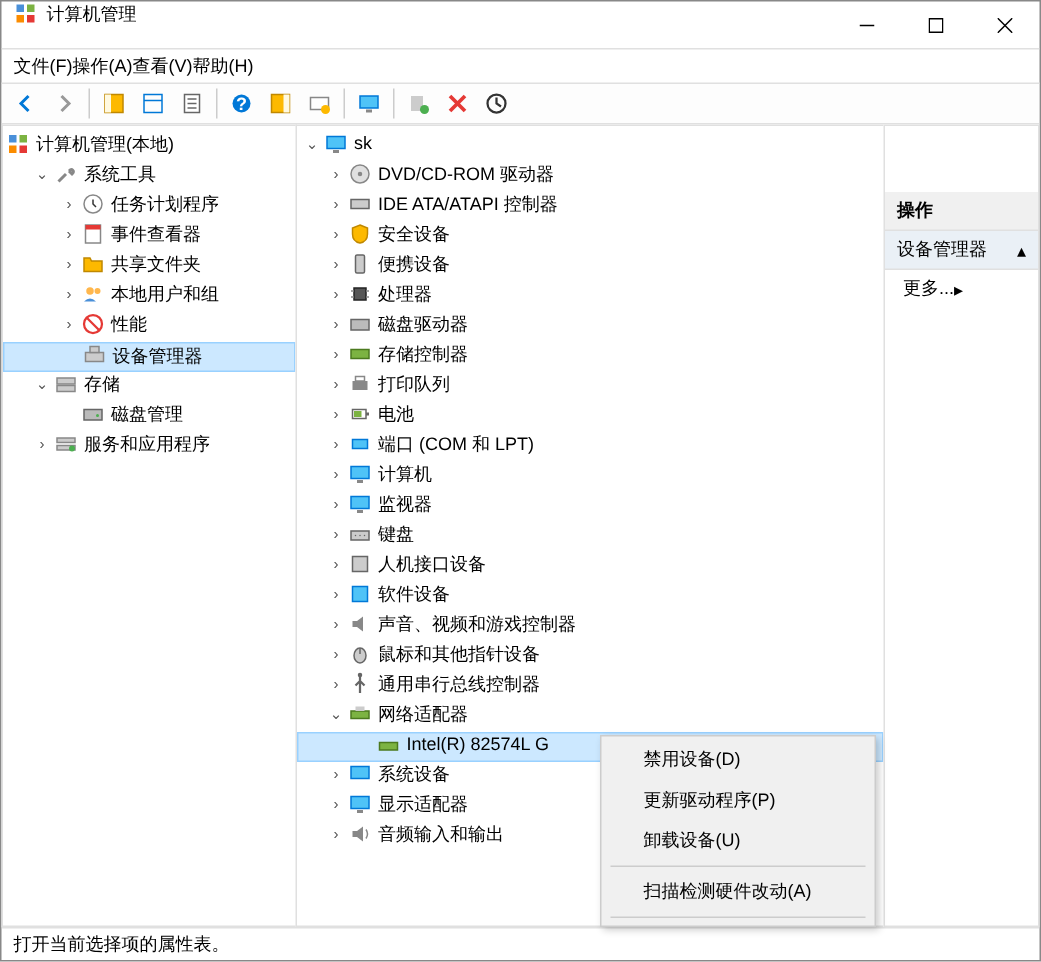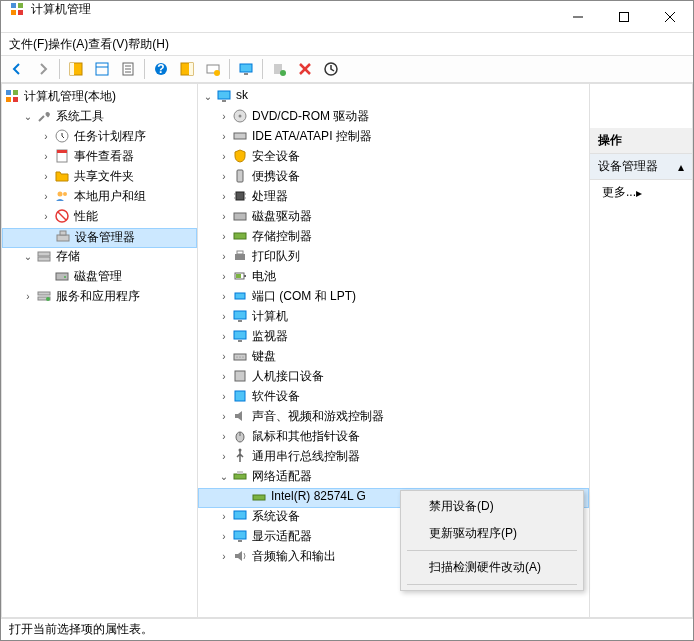--- a/index.html
+++ b/index.html
@@ -543,16 +543,17 @@
   </div>
 </div>
 
 <div class="statusbar">
   <span>打开当前选择项的属性表。</span>
 </div>
 
 <div class="context-menu" style="left: 400px; top: 490px;">
   <div class="ctx-item">禁用设备(D)</div>
   <div class="ctx-item">更新驱动程序(P)</div>
+  <div class="ctx-item">卸载设备(U)</div>
   <div class="ctx-sep"></div>
   <div class="ctx-item">扫描检测硬件改动(A)</div>
   <div class="ctx-sep"></div>
 </div>
 
 </body></html>

